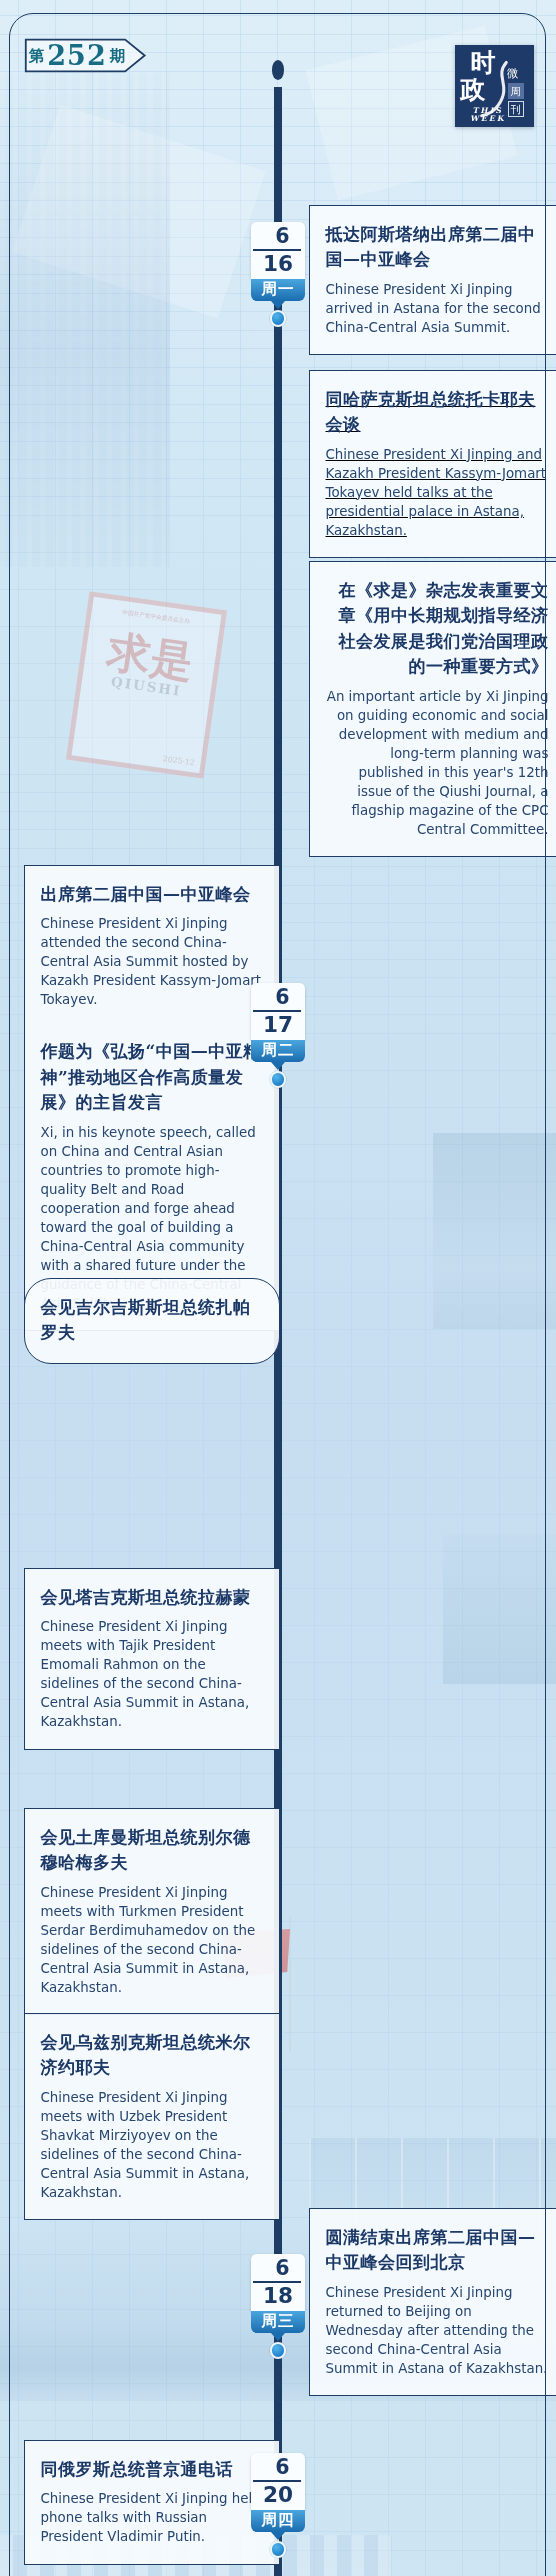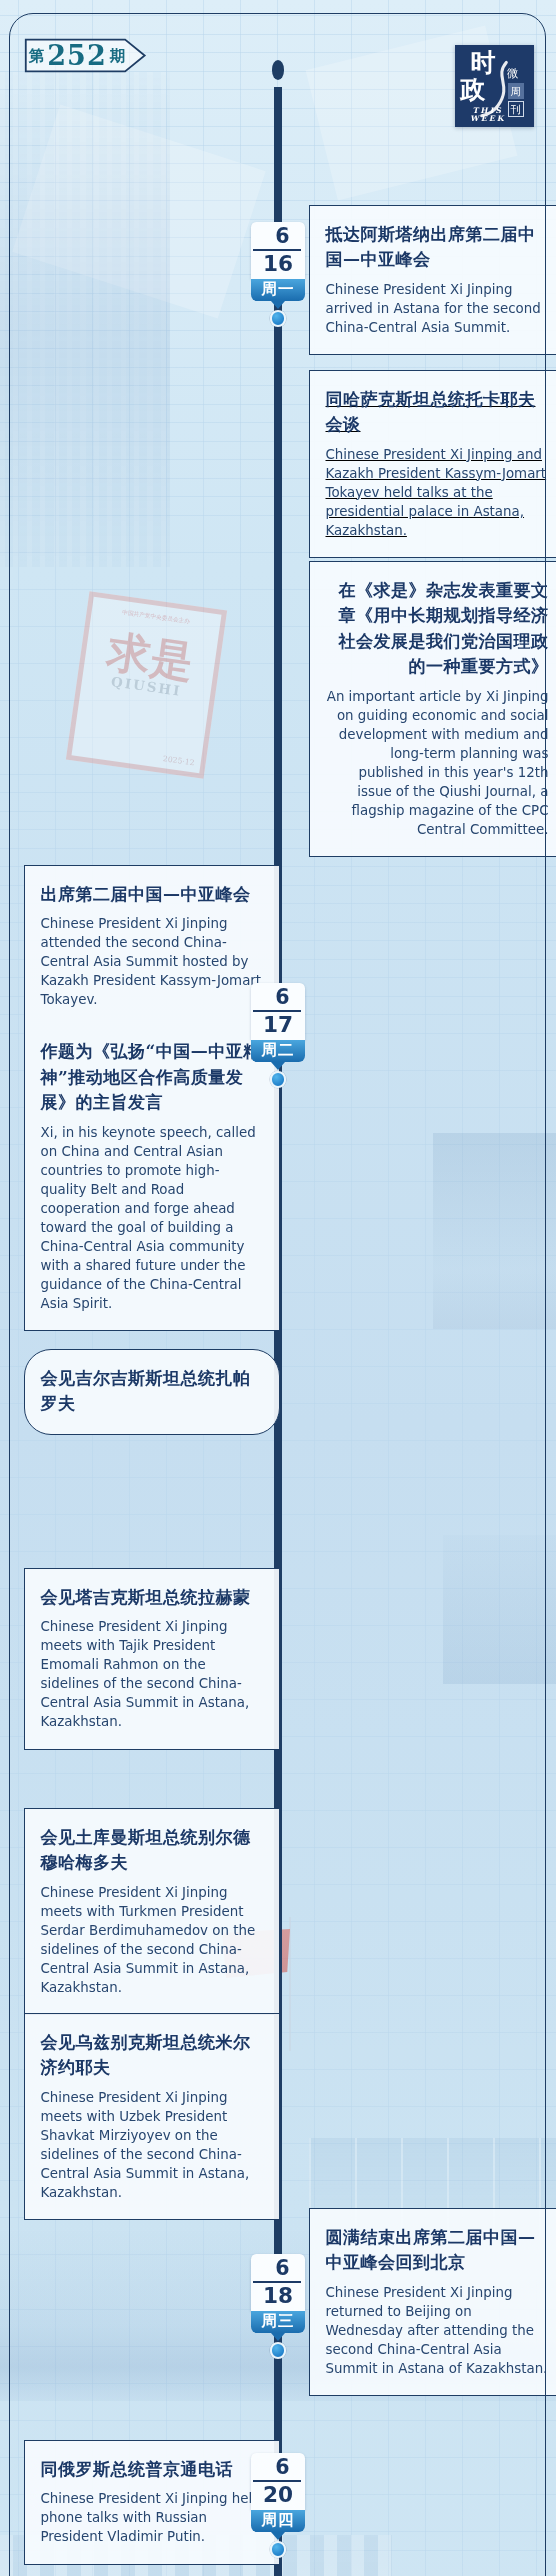--- a/index.html
+++ b/index.html
@@ -185,21 +185,21 @@
   <div class="card right" style="top:561px;text-align:right;">
     <h2>在《求是》杂志发表重要文章《用中长期规划指导经济社会发展是我们党治国理政的一种重要方式》</h2>
     <p>An important article by Xi Jinping on guiding economic and social development with medium and long-term planning was published in this year's 12th issue of the Qiushi Journal, a flagship magazine of the CPC Central Committee.</p>
   </div>
   <div class="card left" style="top:865px;">
     <h2>出席第二届中国—中亚峰会</h2>
     <p>Chinese President Xi Jinping attended the second China-Central Asia Summit hosted by Kazakh President Kassym-Jomart Tokayev.</p>
     <h2 class="entry2">作题为《弘扬“中国—中亚精神”推动地区合作高质量发展》的主旨发言</h2>
     <p>Xi, in his keynote speech, called on China and Central Asian countries to promote high-quality Belt and Road cooperation and forge ahead toward the goal of building a China-Central Asia community with a shared future under the guidance of the China-Central Asia Spirit.</p>
   </div>
-  <div class="card left" style="top:1349px;border-radius:27px;">
+  <div class="card left" style="top:1278px;border-radius:27px;">
     <h2>会见吉尔吉斯斯坦总统扎帕罗夫</h2>
   </div>
   <div class="card left" style="top:1808px;">
     <h2>会见土库曼斯坦总统别尔德穆哈梅多夫</h2>
     <p>Chinese President Xi Jinping meets with Turkmen President Serdar Berdimuhamedov on the sidelines of the second China-Central Asia Summit in Astana, Kazakhstan.</p>
   </div>
   <div class="card left" style="top:1568px;">
     <h2>会见塔吉克斯坦总统拉赫蒙</h2>
     <p>Chinese President Xi Jinping meets with Tajik President Emomali Rahmon on the sidelines of the second China-Central Asia Summit in Astana, Kazakhstan.</p>
   </div>

